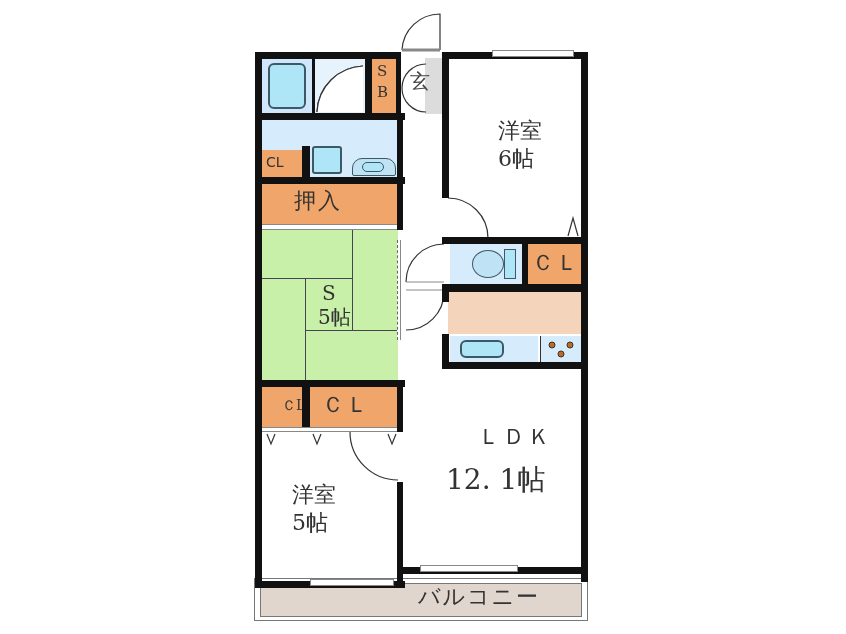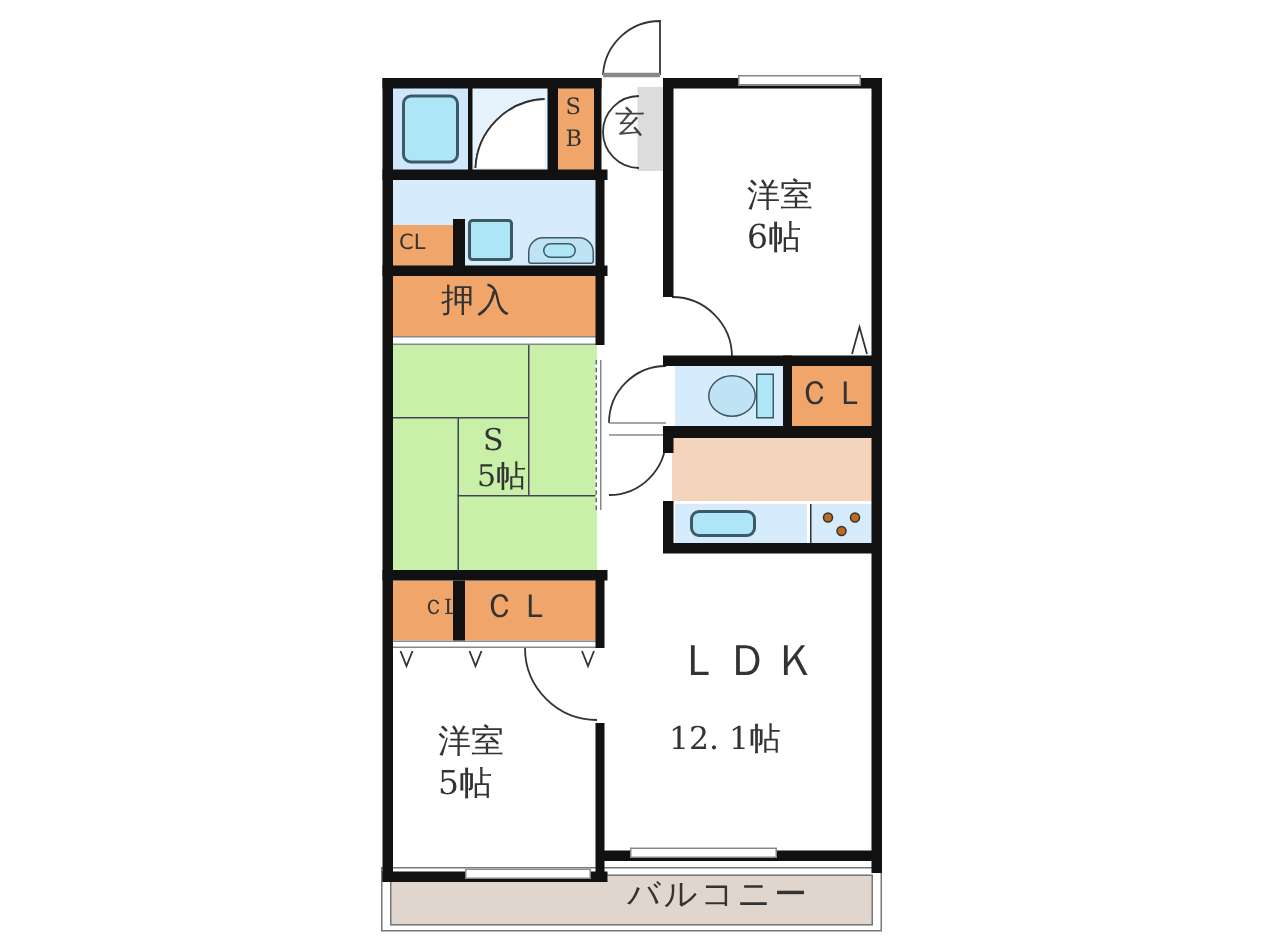--- a/index.html
+++ b/index.html
@@ -111,22 +111,22 @@
   <circle cx="21" cy="18" r="3" fill="#c06a20" stroke="#333"></circle>
 </svg>
 
 <svg style="left:402px;top:242px;" width="46" height="90">
   <path d="M42 2 A38 38 0 0 0 4 40" stroke="#333" stroke-width="1.2" fill="none"></path>
   <path d="M42 50 A38 38 0 0 1 4 88" stroke="#333" stroke-width="1.2" fill="none"></path>
   <line x1="4" y1="40" x2="42" y2="40" stroke="#888" stroke-width="1"></line>
   <line x1="4" y1="48" x2="42" y2="48" stroke="#888" stroke-width="1"></line>
 </svg>
 
-<div class="lbl" style="left:452px;top:424px;font-size:29px;letter-spacing:3px;">ＬＤＫ</div>
-<div class="lbl" style="left:446px;top:480px;font-size:21px;">12. 1帖</div>
+<div class="lbl" style="left:478px;top:424px;font-size:22px;letter-spacing:3px;">ＬＤＫ</div>
+<div class="lbl" style="left:446px;top:464px;font-size:28px;">12. 1帖</div>
 
 <div class="wall" style="left:255px;top:52px;width:146px;height:7px;"></div>
 <div class="wall" style="left:442px;top:52px;width:146px;height:7px;"></div>
 <div class="wall" style="left:255px;top:52px;width:7px;height:536px;"></div>
 <div class="wall" style="left:581px;top:52px;width:7px;height:530px;"></div>
 <div class="wall" style="left:255px;top:581px;width:150px;height:7px;"></div>
 <div class="wall" style="left:400px;top:567px;width:188px;height:7px;"></div>
 
 <div class="wall" style="left:255px;top:113px;width:150px;height:7px;"></div>
 <div class="wall" style="left:365px;top:52px;width:7px;height:66px;"></div>

